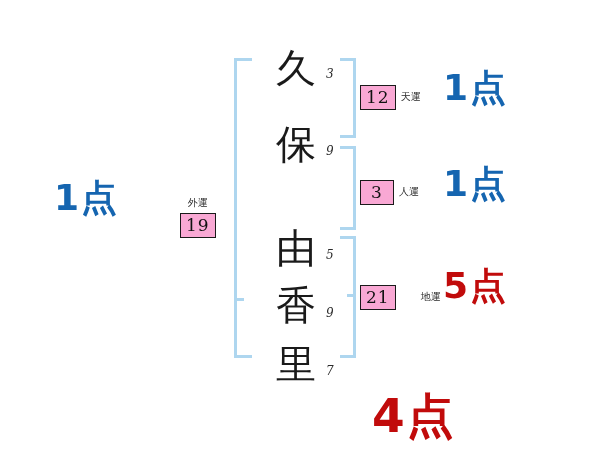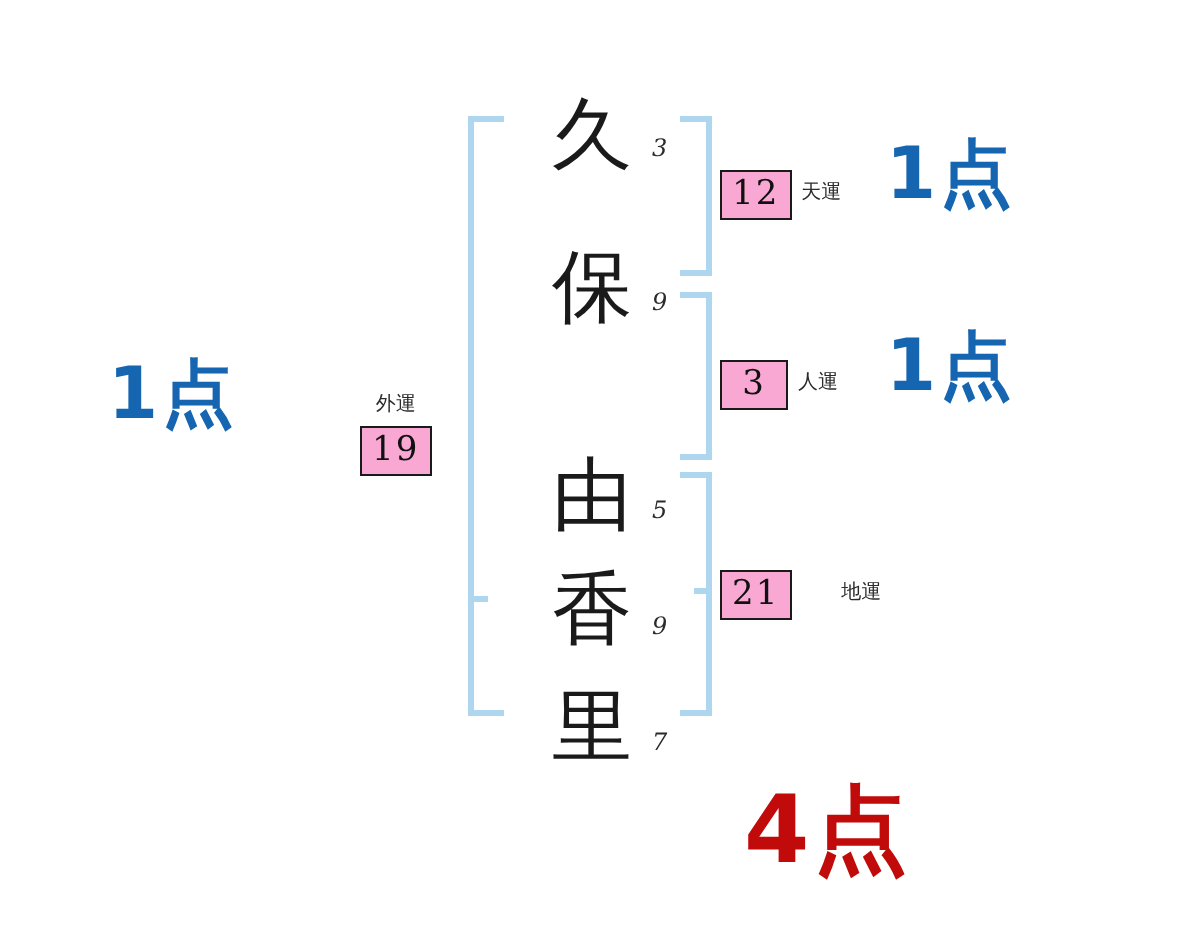--- a/index.html
+++ b/index.html
@@ -159,16 +159,17 @@
     <div class="h" style="right:0px; top:0px;   width:16px;"></div>
     <div class="v" style="right:0px; top:0px;   height:122px;"></div>
     <div class="h" style="right:0px; top:119px; width:16px;"></div>
     <div class="tick" style="right:0px; top:58px;  width:9px;"></div>
   </div>
 
   <div class="abs unitrow" style="left:360px; top:285px;gap:25px;">
     <span class="boxnum">21</span>
     <span class="unitlabel">地運</span>
   </div>
+  <div class="abs score score-red" style="left:443px; top:268px;">5点</div>
 
   <div class="abs score score-red score-lg" style="left:372px; top:392px;">4点</div>
 
 </div>
 
 </body></html>

